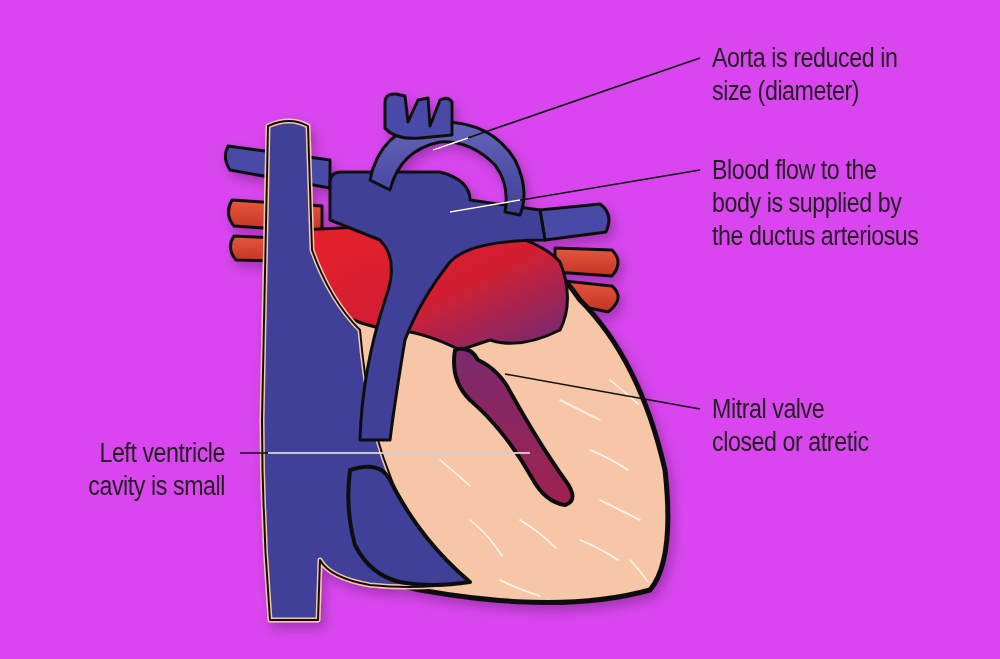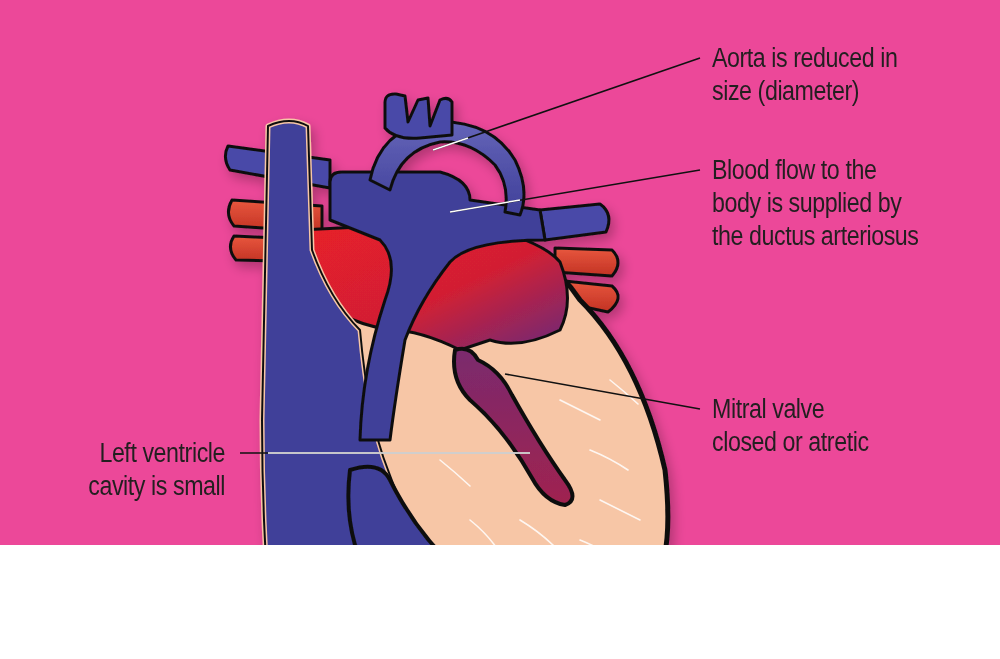--- a/index.html
+++ b/index.html
@@ -1,16 +1,16 @@
 <!DOCTYPE html>
 <html><head>
 <meta charset="utf-8">
 <style>
   html, body { margin:0; padding:0; background:#ffffff; }
-  .stage { position:relative; width:1000px; height:545px; overflow:hidden; background:#ec4899; }
+  .stage { position:relative; width:1000px; height:659px; overflow:hidden; background:#d946ef; }
   svg.art { position:absolute; left:0; top:0; }
   .label {
     position:absolute;
     font-family: "Liberation Sans", sans-serif;
     font-size:27px;
     line-height:33px;
     color:#231f20;
     letter-spacing:-0.5px;
     transform: scaleX(0.86);
     transform-origin: left top;

